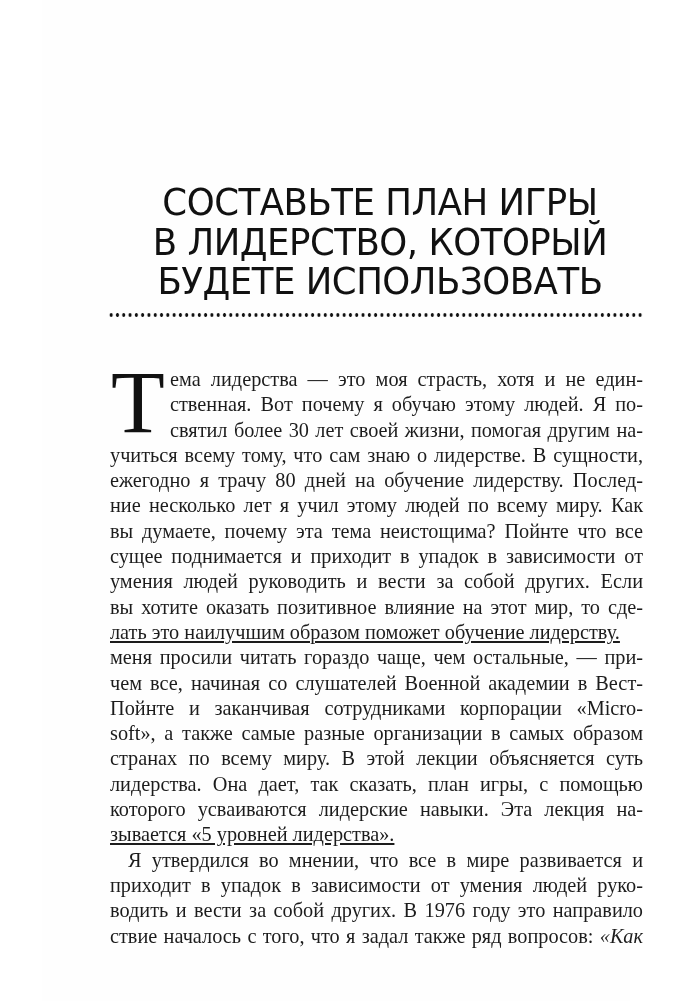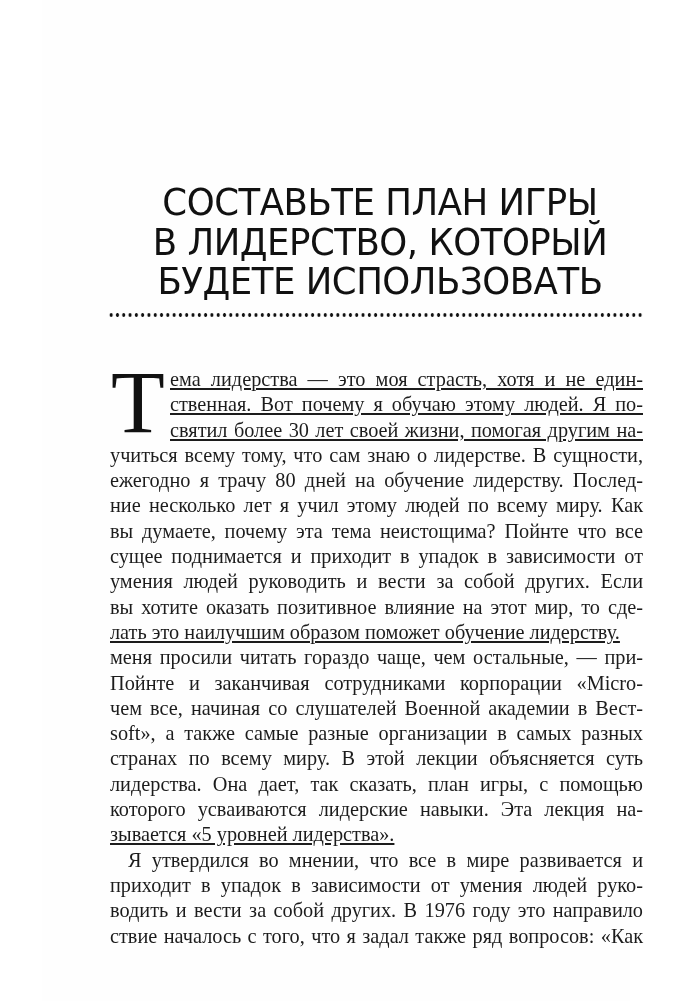--- a/index.html
+++ b/index.html
@@ -20,27 +20,27 @@
     background-size: 6.3px 6px; background-repeat: repeat-x;
   }
   .body {
     position: absolute; left: 68px; top: 367px; width: 533px;
     font-family: "Liberation Serif", "DejaVu Serif", serif;
     font-size: 20.3px; line-height: 25.3px; color: #1c1c1c;
   }
   .line { white-space: nowrap; text-align: justify; text-align-last: justify; height: 25.3px; }
   .line.last { text-align-last: left; text-decoration: underline; }
   .line.ind { padding-left: 18px; }
-  .line.dc { padding-left: 60px; text-decoration: underline; }
+  .line.dc { padding-left: 60px; }
   .dropcap {
     position: absolute; left: 1px; top: -4px;
     font-family: "Liberation Serif", "DejaVu Serif", serif;
     font-size: 88px; line-height: 80px; color: #111; font-weight: 400;
   }
-  .it { }
+  .it { font-style: italic; }
 </style>
 </head>
 <body>
 
 <div class="page">
 
   <div class="title">
     <div>СОСТАВЬТЕ ПЛАН ИГРЫ</div>
     <div>В ЛИДЕРСТВО, КОТОРЫЙ</div>
     <div>БУДЕТЕ ИСПОЛЬЗОВАТЬ</div>
@@ -55,23 +55,23 @@
     <div class="line dc">святил более 30 лет своей жизни, помогая другим на-</div>
     <div class="line">учиться всему тому, что сам знаю о лидерстве. В сущности,</div>
     <div class="line">ежегодно я трачу 80 дней на обучение лидерству. Послед-</div>
     <div class="line">ние несколько лет я учил этому людей по всему миру. Как</div>
     <div class="line">вы думаете, почему эта тема неистощима? Пойнте что все</div>
     <div class="line">сущее поднимается и приходит в упадок в зависимости от</div>
     <div class="line">умения людей руководить и вести за собой других. Если</div>
     <div class="line">вы хотите оказать позитивное влияние на этот мир, то сде-</div>
     <div class="line last">лать это наилучшим образом поможет обучение лидерству.</div>
     <div class="line">меня просили читать гораздо чаще, чем остальные, — при-</div>
+    <div class="line">чем все, начиная со слушателей Военной академии в Вест-</div>
     <div class="line">Пойнте и заканчивая сотрудниками корпорации «Micro-</div>
-    <div class="line">чем все, начиная со слушателей Военной академии в Вест-</div>
-    <div class="line">soft», а также самые разные организации в самых разных</div>
+    <div class="line">soft», а также самые разные организации в самых образом</div>
     <div class="line">странах по всему миру. В этой лекции объясняется суть</div>
     <div class="line">лидерства. Она дает, так сказать, план игры, с помощью</div>
     <div class="line">которого усваиваются лидерские навыки. Эта лекция на-</div>
     <div class="line last">зывается «5 уровней лидерства».</div>
     <div class="line ind">Я утвердился во мнении, что все в мире развивается и</div>
     <div class="line">приходит в упадок в зависимости от умения людей руко-</div>
     <div class="line">водить и вести за собой других. В 1976 году это направило</div>
     <div class="line"><span>ствие началось с того, что я задал также ряд вопросов: </span><span class="it">«Как</span></div>
   </div>
 

